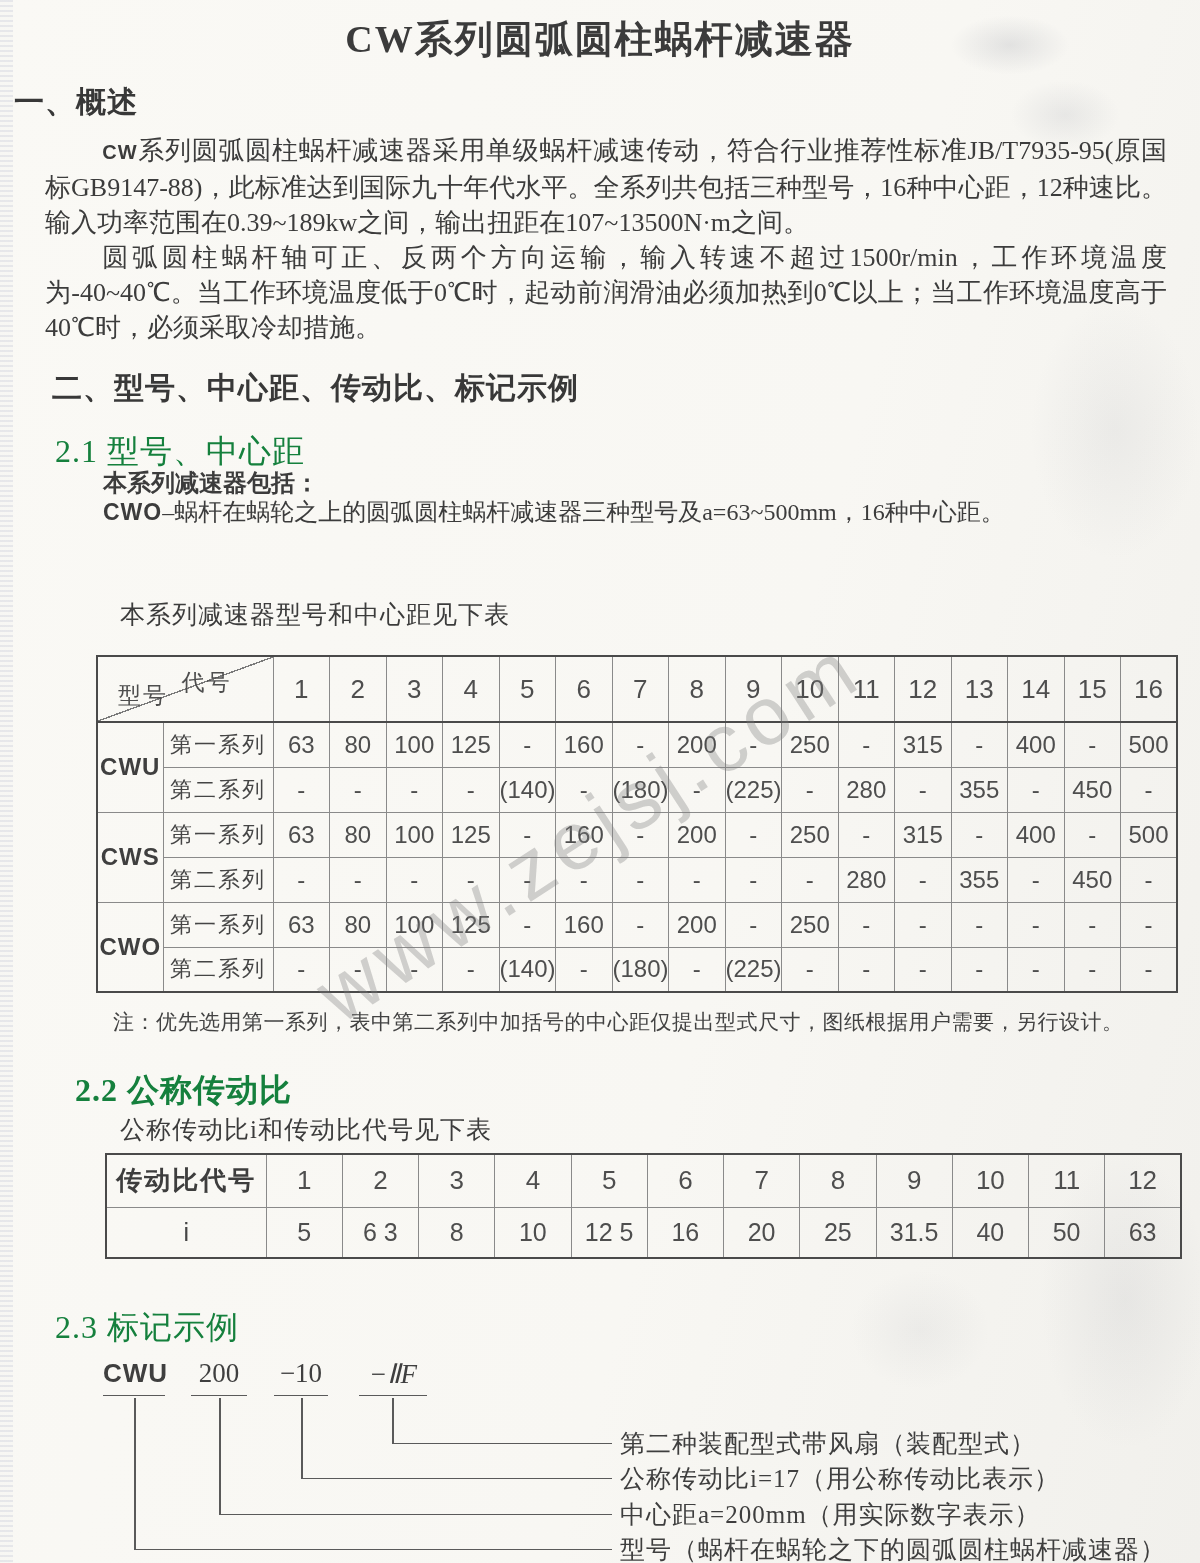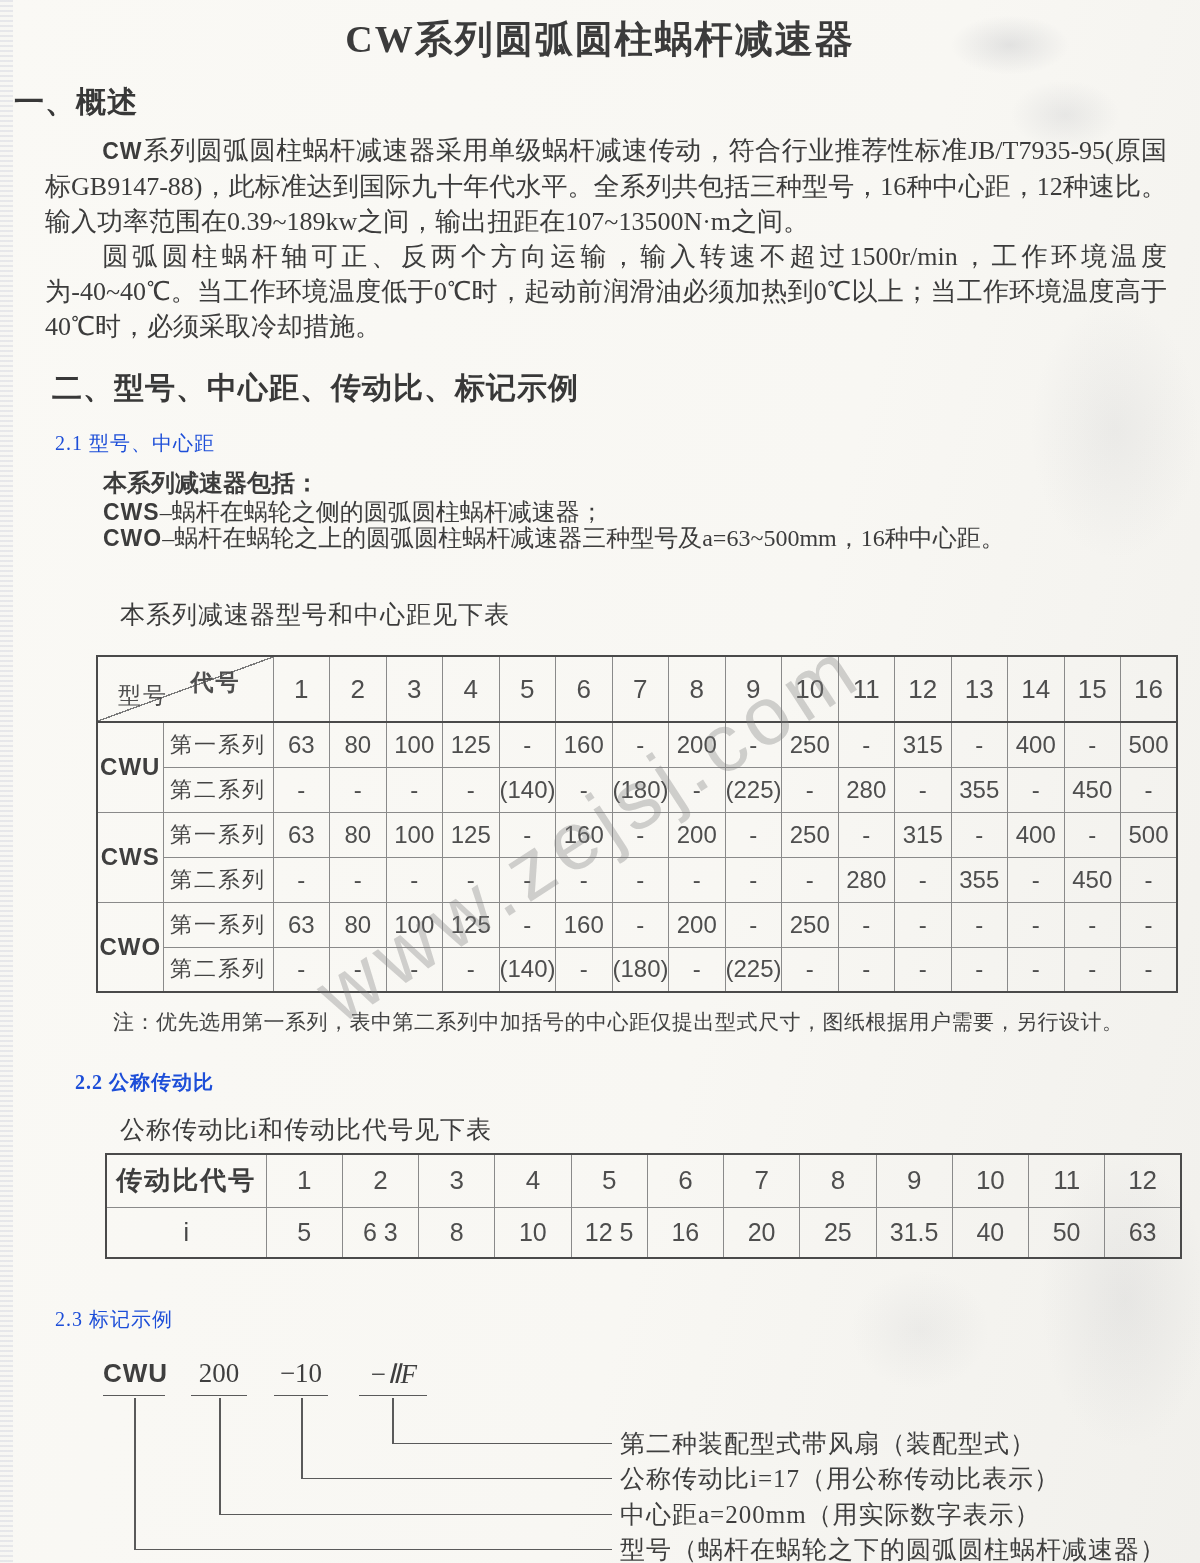--- a/index.html
+++ b/index.html
@@ -28,44 +28,44 @@
 
   .page-title{
     position:absolute;left:0;top:14px;width:100%;text-align:center;
     font-size:38px;font-weight:bold;letter-spacing:2px;color:#3b3b3b;
   }
   .h-sec{position:absolute;left:14px;font-size:30px;font-weight:bold;color:#383838;letter-spacing:1px;}
   .h1{top:82px;}
   .h2{top:368px;margin-left:38px;}
   .paras{position:absolute;left:45px;top:133px;width:1122px;font-size:26px;line-height:35px;text-align:justify;color:var(--ink);}
   .paras p{text-indent:2.2em;}
-  .lead-bold{font-weight:bold;font-family:"Liberation Sans",sans-serif;font-size:23px;letter-spacing:1px;}
-
-  .h-sub{position:absolute;left:55px;font-size:20px;color:#1d4ed8;letter-spacing:1px;}
+  .lead-bold{font-weight:bold;font-family:"Liberation Sans",sans-serif;font-size:20px;letter-spacing:1px;}
+
+  .h-sub{position:absolute;left:55px;font-size:32px;color:#15803d;letter-spacing:1px;}
   .h21{top:430px;}
   .h22{top:1069px;font-weight:bold;margin-left:20px;}
   .h23{top:1306px;}
 
   .list{position:absolute;left:103px;top:470px;font-size:24px;line-height:26.5px;color:var(--ink);}
   .list .intro{font-weight:bold;margin-bottom:2px;}
   .list .code{font-family:"Liberation Sans",sans-serif;font-weight:bold;font-size:23px;letter-spacing:1px;}
   .t-intro{position:absolute;left:104px;font-size:25px;color:var(--ink);letter-spacing:1px;margin-left:16px;}
   .ti1{top:598px;}
   .ti2{top:1113px;}
 
   table{border-collapse:collapse;table-layout:fixed;background:transparent;}
   .t1{position:absolute;left:96px;top:655px;width:1081px;border:2px solid var(--border-dark);}
   .t1 th,.t1 td{border:1px solid #8a8a8a;text-align:center;vertical-align:middle;font-weight:normal;color:#4e4e4e;}
   .t1 .head th{height:66px;font-size:26px;font-family:"Liberation Sans",sans-serif;border-bottom:2px solid var(--border-dark);}
   .t1 td{height:45px;font-size:24px;font-family:"Liberation Sans",sans-serif;}
   .t1 .model{font-family:"Liberation Sans",sans-serif;font-weight:bold;font-size:24px;letter-spacing:1px;color:#3f3f3f;}
   .t1 .series{font-family:"Liberation Serif",serif;font-size:22px;letter-spacing:2px;color:#454545;}
   .corner{position:relative;background:
     linear-gradient(to bottom right, transparent calc(50% - 0.7px), #7a7a7a calc(50% - 0.7px), #7a7a7a calc(50% + 0.7px), transparent calc(50% + 0.7px));}
-  .corner .c-top{position:absolute;top:10px;right:32px;font-size:23px;font-family:"Liberation Serif",serif;letter-spacing:2px;font-weight:bold;}
+  .corner .c-top{position:absolute;top:10px;right:41px;font-size:23px;font-family:"Liberation Serif",serif;letter-spacing:2px;}
   .corner .c-bot{position:absolute;bottom:10px;left:20px;font-size:23px;font-family:"Liberation Serif",serif;letter-spacing:2px;}
 
   .note{position:absolute;left:113px;top:1008px;font-size:21px;color:#424242;letter-spacing:0.5px;}
 
   .t2{position:absolute;left:105px;top:1153px;width:1075px;border:2px solid var(--border-dark);}
   .t2 th,.t2 td{border:1px solid #8a8a8a;text-align:center;vertical-align:middle;font-weight:normal;color:#4e4e4e;}
   .t2 tr:first-child th{height:53px;font-size:26px;font-family:"Liberation Sans",sans-serif;}
   .t2 tr:last-child th,.t2 td{height:51px;font-size:25px;font-family:"Liberation Sans",sans-serif;}
   .t2 .t2label{font-family:"Liberation Serif",serif;font-weight:bold;font-size:24px;letter-spacing:2px;color:#3d3d3d;margin-left:18px;}
   .t2 .t2i{font-family:"Liberation Serif",serif;font-size:26px;color:#454545;}
@@ -118,21 +118,20 @@
   <p><span class="lead-bold">CW</span><span>系列圆弧圆柱蜗杆减速器采用单级蜗杆减速传动，符合行业推荐性标准JB/T7935-95(原国标GB9147-88)，此标准达到国际九十年代水平。全系列共包括三种型号，16种中心距，12种速比。输入功率范围在0.39~189kw之间，输出扭距在107~13500N·m之间。</span></p>
   <p>圆弧圆柱蜗杆轴可正、反两个方向运输，输入转速不超过1500r/min，工作环境温度为-40~40℃。当工作环境温度低于0℃时，起动前润滑油必须加热到0℃以上；当工作环境温度高于40℃时，必须采取冷却措施。</p>
 </div>
 
 <div class="h-sec h2">二、型号、中心距、传动比、标记示例</div>
 
 <div class="h-sub h21">2.1 型号、中心距</div>
 
 <div class="list">
   <div class="intro">本系列减速器包括：</div>
-  <div class="li"><span class="code">CWS</span><span>–蜗杆在蜗轮之侧的圆弧圆柱蜗杆减速器；</span></div>
   <div class="li"><span class="code">CWO</span><span>–蜗杆在蜗轮之上的圆弧圆柱蜗杆减速器三种型号及a=63~500mm，16种中心距。</span></div>
 </div>
 
 <div class="t-intro ti1">本系列减速器型号和中心距见下表</div>
 
 <table class="t1">
   <colgroup>
     <col style="width:66px">
       <col style="width:110px">
     <col span="16" style="width:56.5px">

